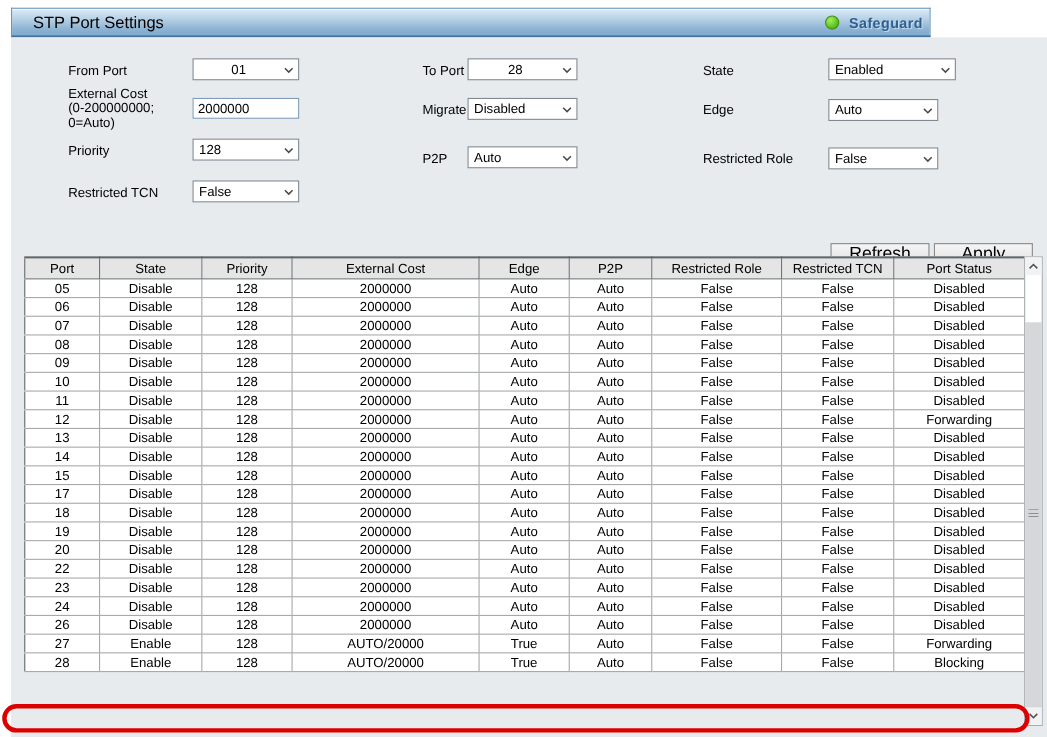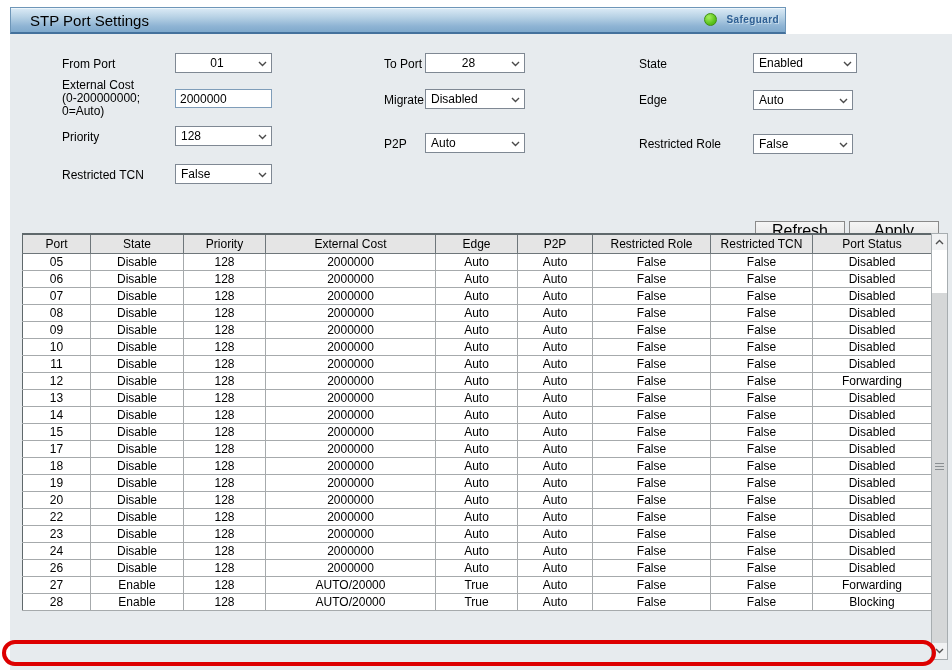--- a/index.html
+++ b/index.html
@@ -2,36 +2,36 @@
 <html><head>
 <meta charset="utf-8">
 <style>
   * { margin:0; padding:0; box-sizing:border-box; }
   html,body { width:952px; height:670px; background:#ffffff; overflow:hidden;
               font-family:"Liberation Sans", sans-serif; }
   .page { position:relative; width:952px; height:670px; background:#ffffff; }
 
   
   .titlebar {
-    position:absolute; left:10px; top:7px; width:776px; height:27px;
+    position:absolute; left:10px; top:7px; width:836px; height:27px;
     background:linear-gradient(180deg,#dcebf6 0%,#b5d0e4 40%,#8fb4d4 75%,#7fa9cc 100%);
     border:1px solid #6e96b8; border-bottom:2px solid #44719c;
     box-shadow:inset 0 1px 0 #ecf5fb;
   }
   .titlebar .title {
     position:absolute; left:19px; top:4px; font-size:15px; color:#000;
   }
   .safeguard { position:absolute; right:6px; top:5px; display:flex; align-items:center; gap:9px; }
   .sg-dot {
     width:13px; height:13px; border-radius:50%;
     background:radial-gradient(circle at 35% 30%, #9ae955 10%, #5cc41e 60%, #46a90f 100%);
     border:1px solid #3f8f12;
   }
   .sg-text {
-    font-size:10px; font-weight:bold; color:#2e5f93; letter-spacing:0.4px;
+    font-size:13px; font-weight:bold; color:#2e5f93; letter-spacing:0.4px;
     text-shadow:1px 1px 0 rgba(235,245,252,0.55);
   }
 
   
   .content { position:absolute; left:10px; top:34px; width:942px; height:636px; background:#e7ebee; }
   .frame-left { position:absolute; left:10px; top:34px; width:2px; height:636px; background:#9aa7b0; }
 
   
   .lbl { position:absolute; font-size:12px; color:#000; white-space:nowrap;margin-left:34px; }
   .sel {
@@ -149,21 +149,21 @@
         <polyline points="1,1 4.5,4.5 8,1" stroke="#4a4a4a" stroke-width="1.4" fill="none"></polyline>
       </svg>
   </div>
   <div class="sel" style="left:425px; top:133px; width:100px;">
     <span class="sel-val">Auto</span>
     <svg class="chev" width="9" height="6" viewBox="0 0 9 6">
         <polyline points="1,1 4.5,4.5 8,1" stroke="#4a4a4a" stroke-width="1.4" fill="none"></polyline>
       </svg>
   </div>
 
-  <div class="sel" style="left:753px; top:53px; width:104px;">
+  <div class="sel" style="left:753px; top:53px; width:116px;">
     <span class="sel-val">Enabled</span>
     <svg class="chev" width="9" height="6" viewBox="0 0 9 6">
         <polyline points="1,1 4.5,4.5 8,1" stroke="#4a4a4a" stroke-width="1.4" fill="none"></polyline>
       </svg>
   </div>
   <div class="sel" style="left:753px; top:90px; width:100px;">
     <span class="sel-val">Auto</span>
     <svg class="chev" width="9" height="6" viewBox="0 0 9 6">
         <polyline points="1,1 4.5,4.5 8,1" stroke="#4a4a4a" stroke-width="1.4" fill="none"></polyline>
       </svg>

